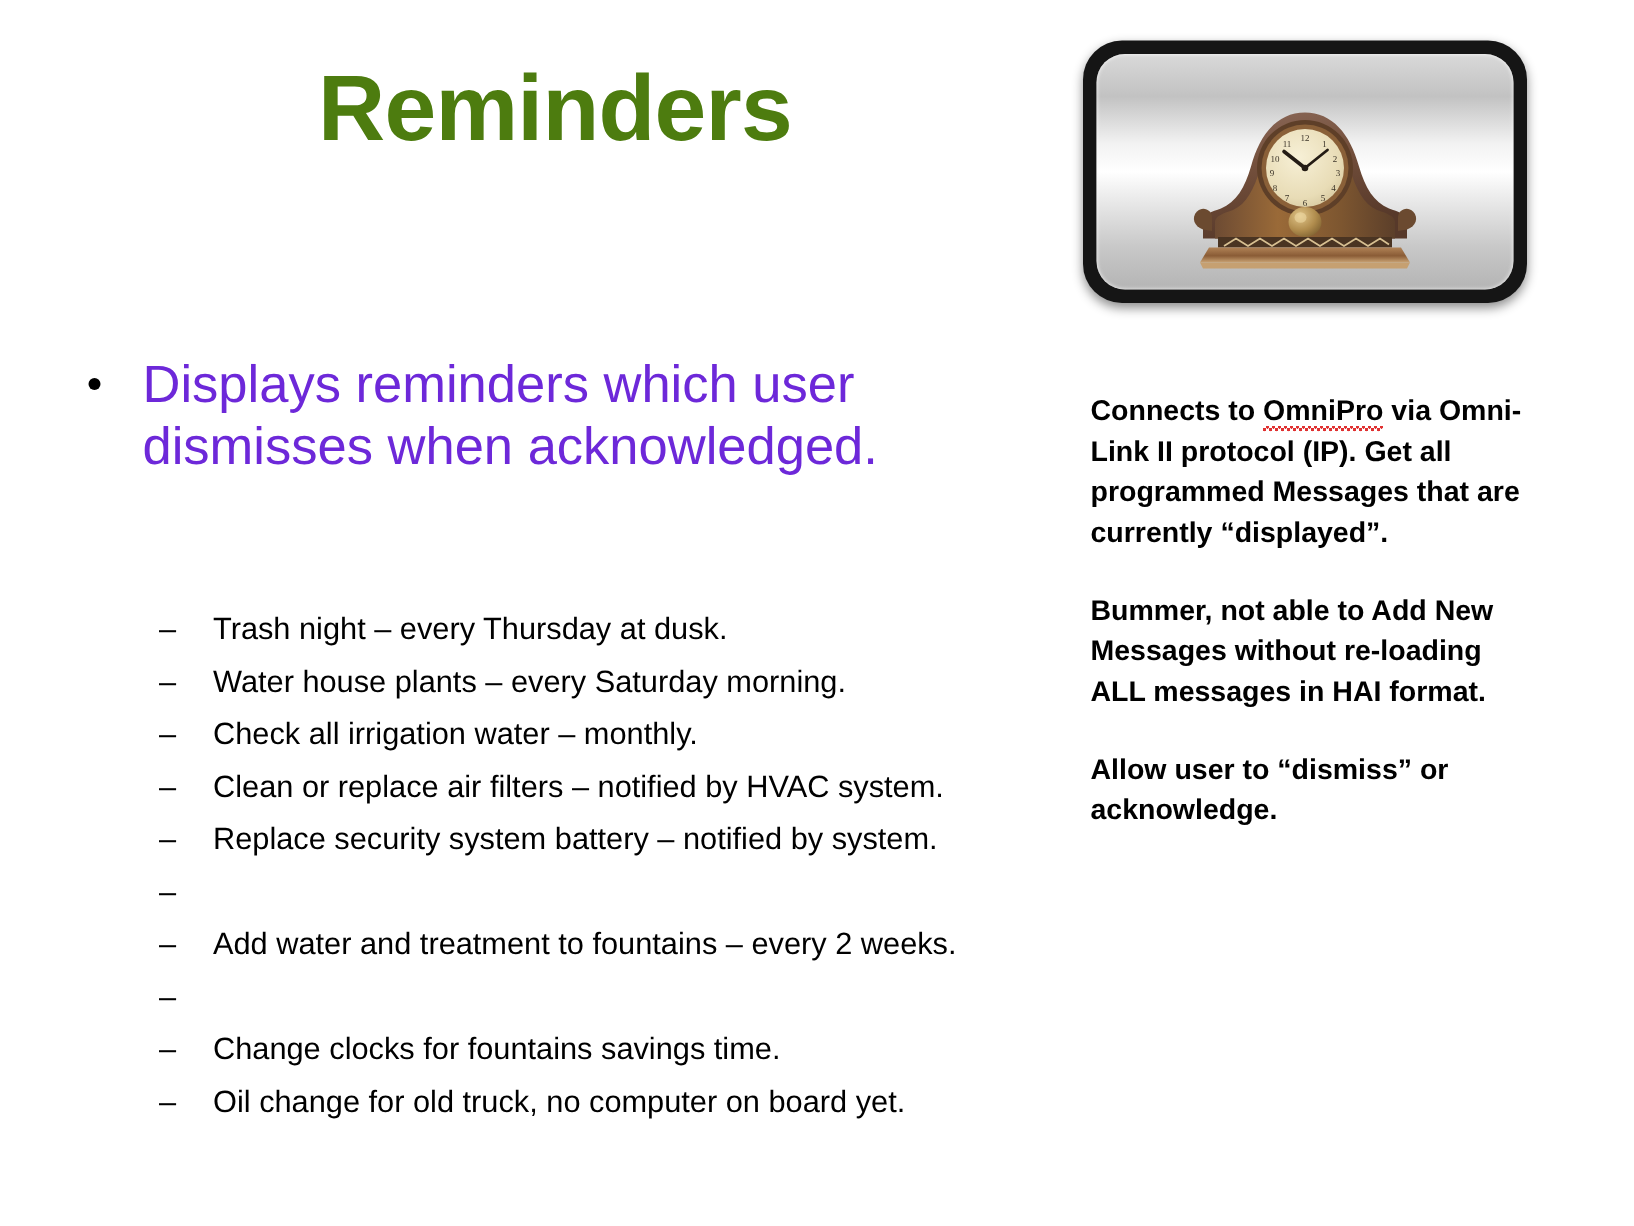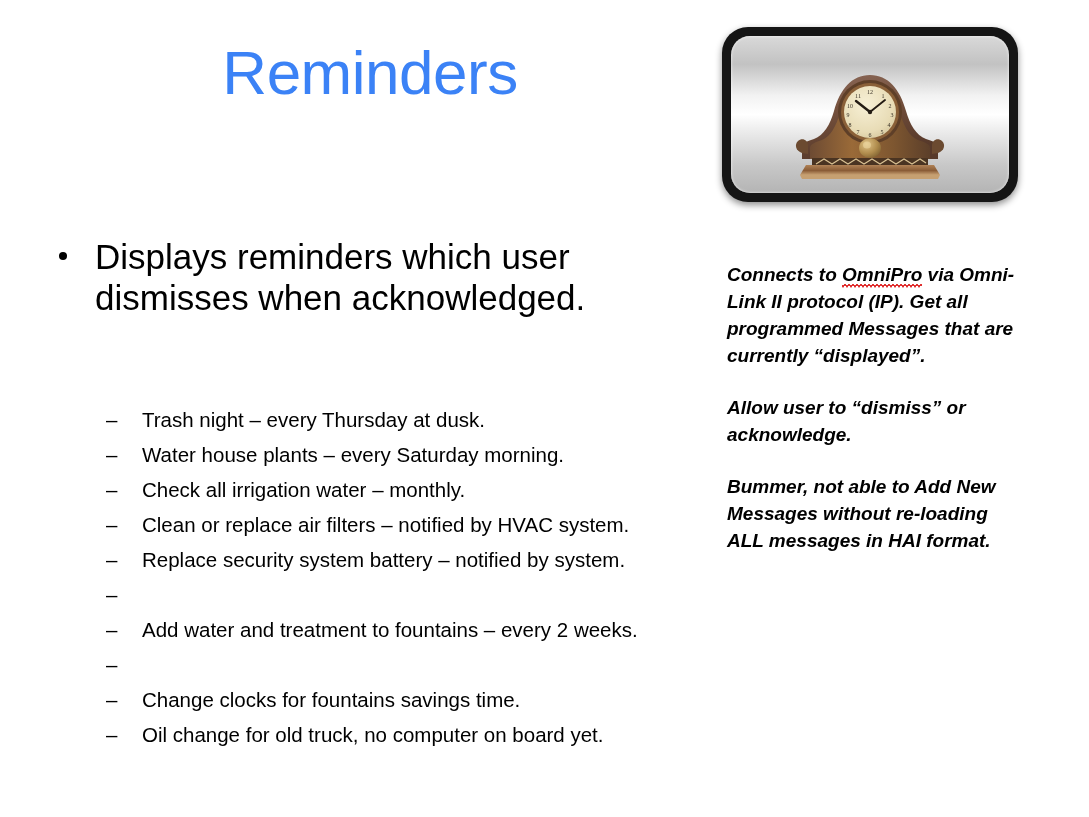--- a/index.html
+++ b/index.html
@@ -21,23 +21,23 @@
 
   
   #title {
     position: absolute;
     left: 40px;
     top: 40px;
     width: 660px;
     text-align: center;
     font-size: 62px;
     line-height: 1.05;
-    font-weight: 400;
+    font-weight: 700;
     letter-spacing: -0.5px;
-    color: #3b82f6;
+    color: #4d7c0f;
     white-space: nowrap;
   }
 
   
   #clock-frame {
     position: absolute;
     left: 722px;
     top: 27px;
     width: 296px;
     height: 175px;
@@ -78,21 +78,21 @@
     left: 46px;
     top: 236px;
     width: 668px;
   }
   .bullet-l1 {
     position: relative;
     padding-left: 49px;
     font-size: 35px;
     line-height: 1.18;
     margin-bottom: 14px;
-    color: #000000;
+    color: #6d28d9;
   }
   .bullet-l1 .dot {
     position: absolute;
     left: 13px;
     top: 0.47em;
     width: 8px;
     height: 8px;
     border-radius: 50%;
     background: #000000;
   }
@@ -124,21 +124,20 @@
   }
 
   
   #notes {
     position: absolute;
     left: 727px;
     top: 262px;
     width: 300px;
     font-size: 19px;
     line-height: 1.42;
-    font-style: italic;
     font-weight: 600;
     color: #000000;
   }
   #notes p {
     margin: 0 0 25px 0;
   }
   #notes p:last-child { margin-bottom: 0; }
 
   .misspelled {
     background-image:
@@ -281,17 +280,17 @@
       <span class="txt">Change clocks for fountains savings time.</span>
     </div>
     <div class="bullet-l2">
       <span class="dash">–</span>
       <span class="txt">Oil change for old truck, no computer on board yet.</span>
     </div>
   </div>
 
   <div id="notes">
     <p><span>Connects to </span><span class="misspelled">OmniPro</span><span> via Omni-Link II protocol (IP). Get all programmed Messages that are currently “displayed”.</span></p>
+    <p>Bummer, not able to Add New Messages without re-loading ALL messages in HAI format.</p>
     <p>Allow user to “dismiss” or acknowledge.</p>
-    <p>Bummer, not able to Add New Messages without re-loading ALL messages in HAI format.</p>
   </div>
 
 </div>
 
 </body></html>

